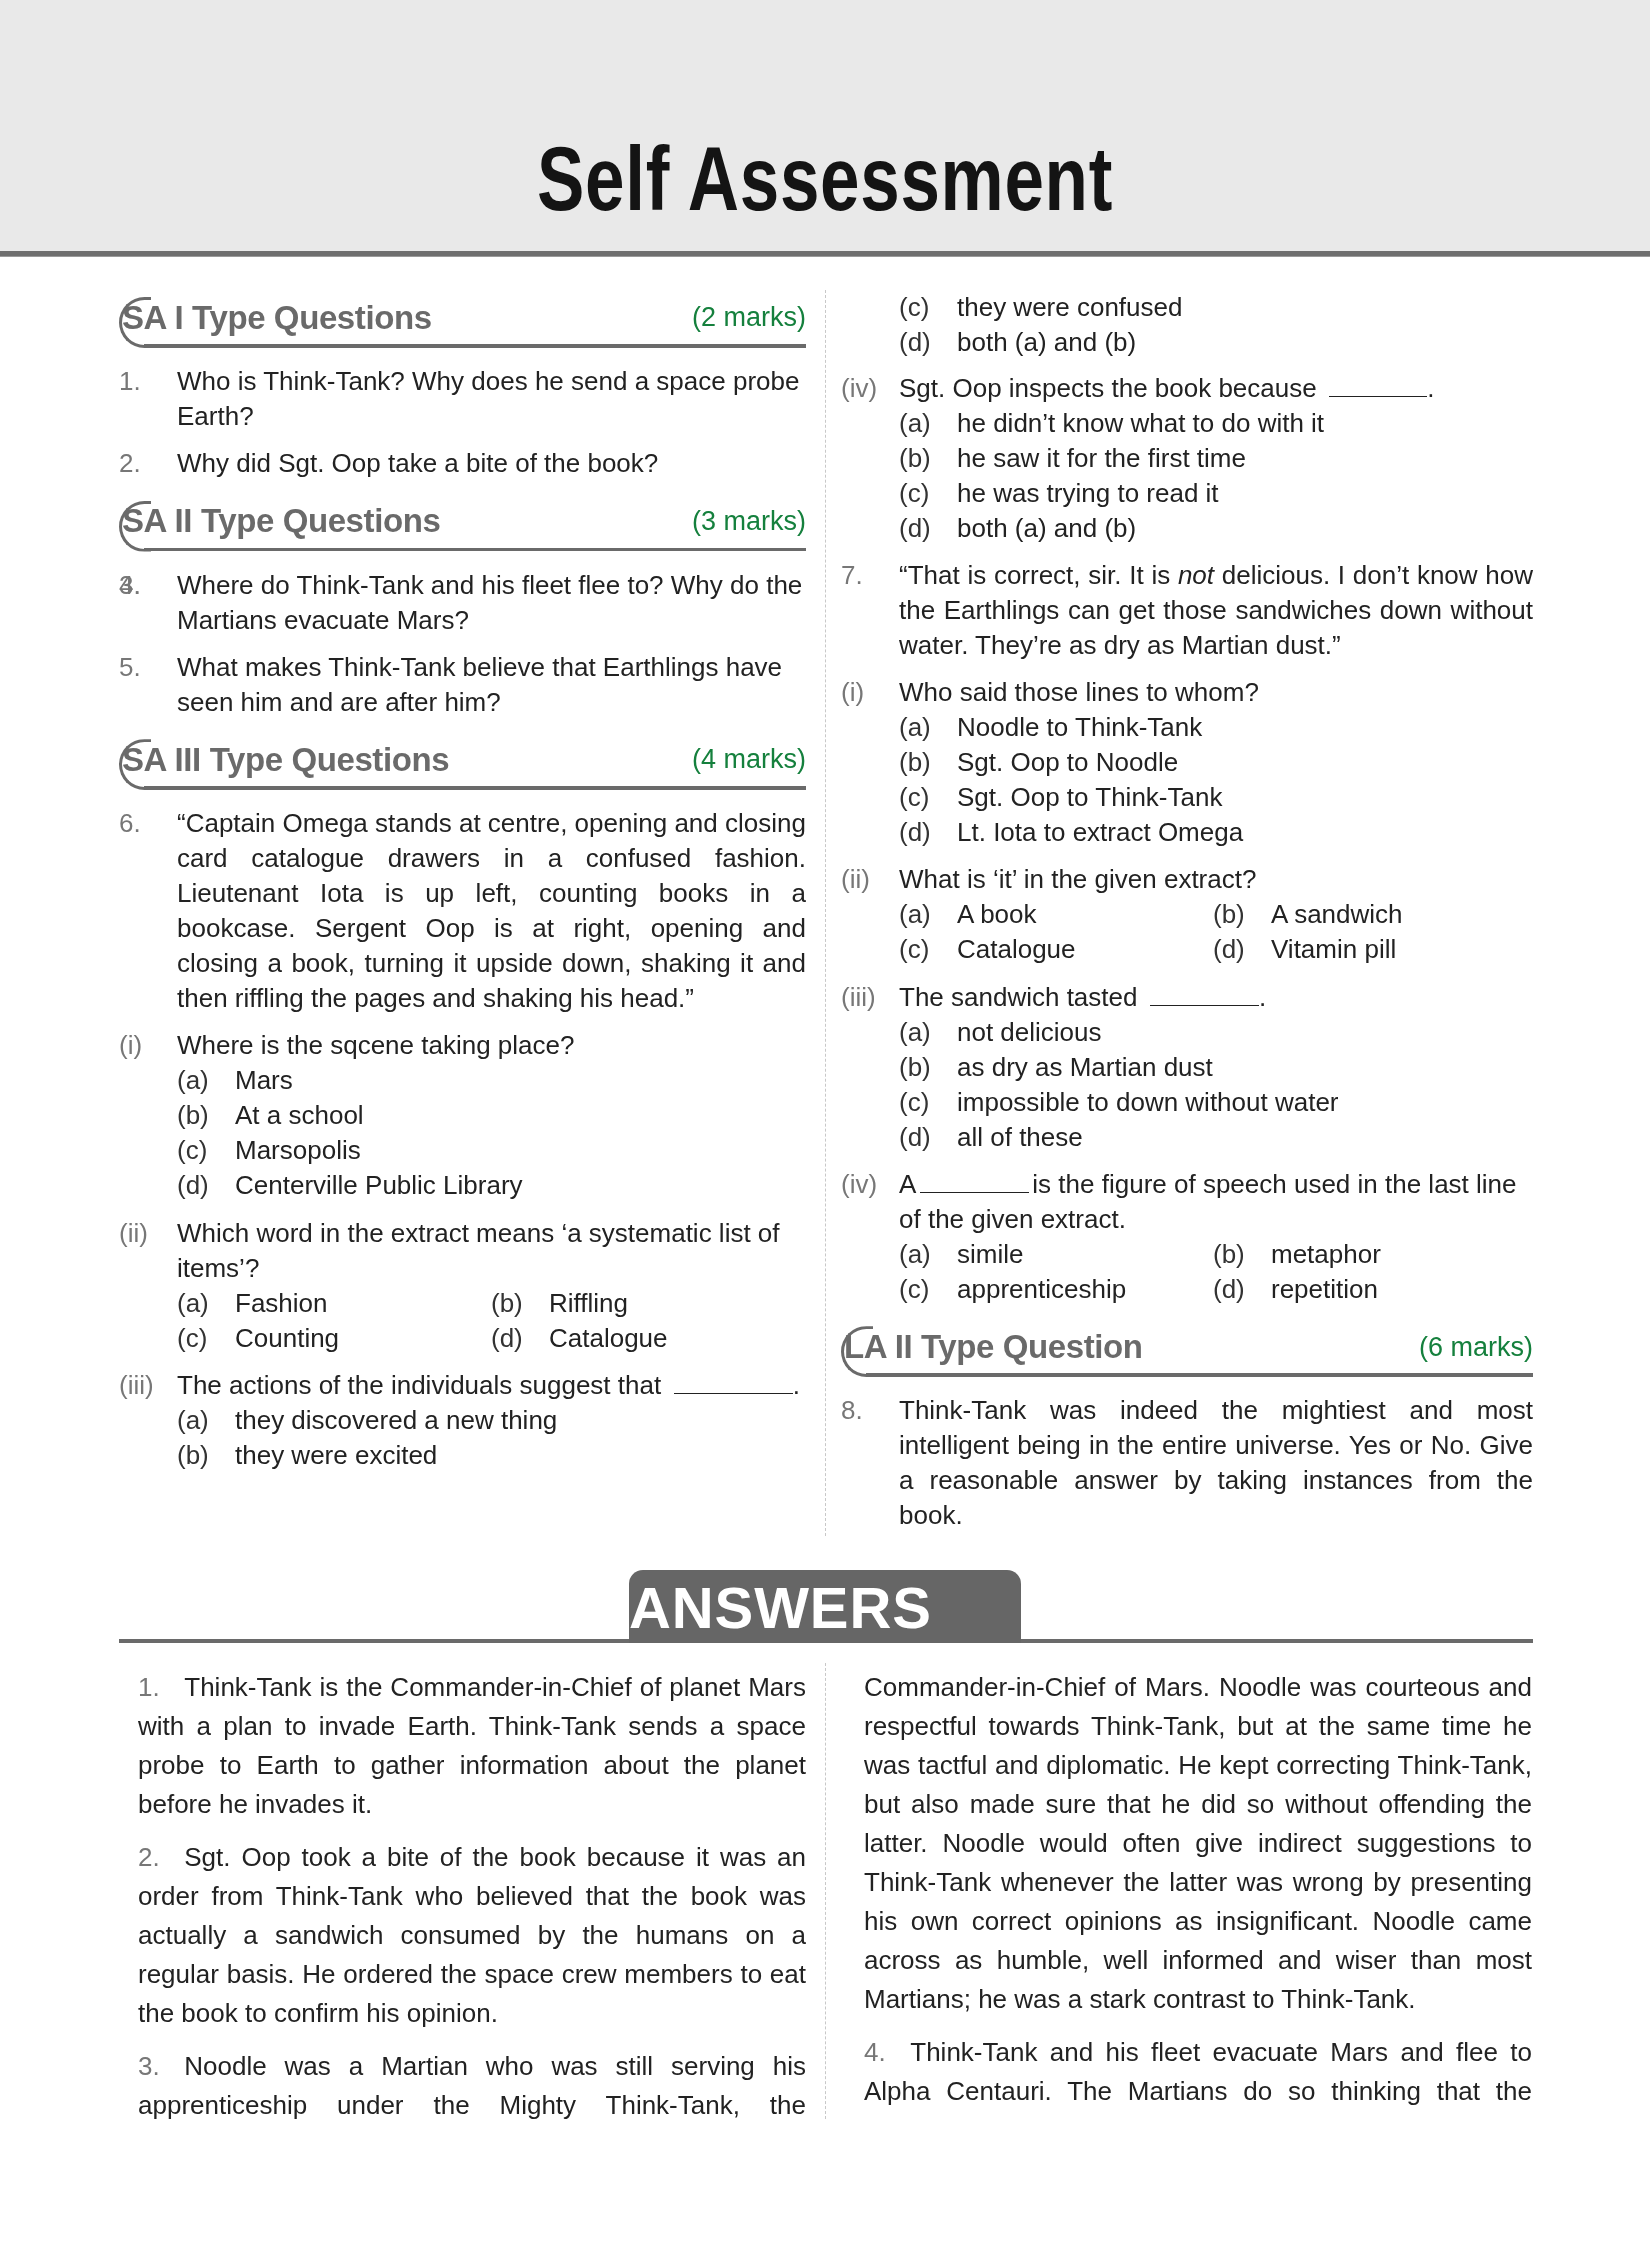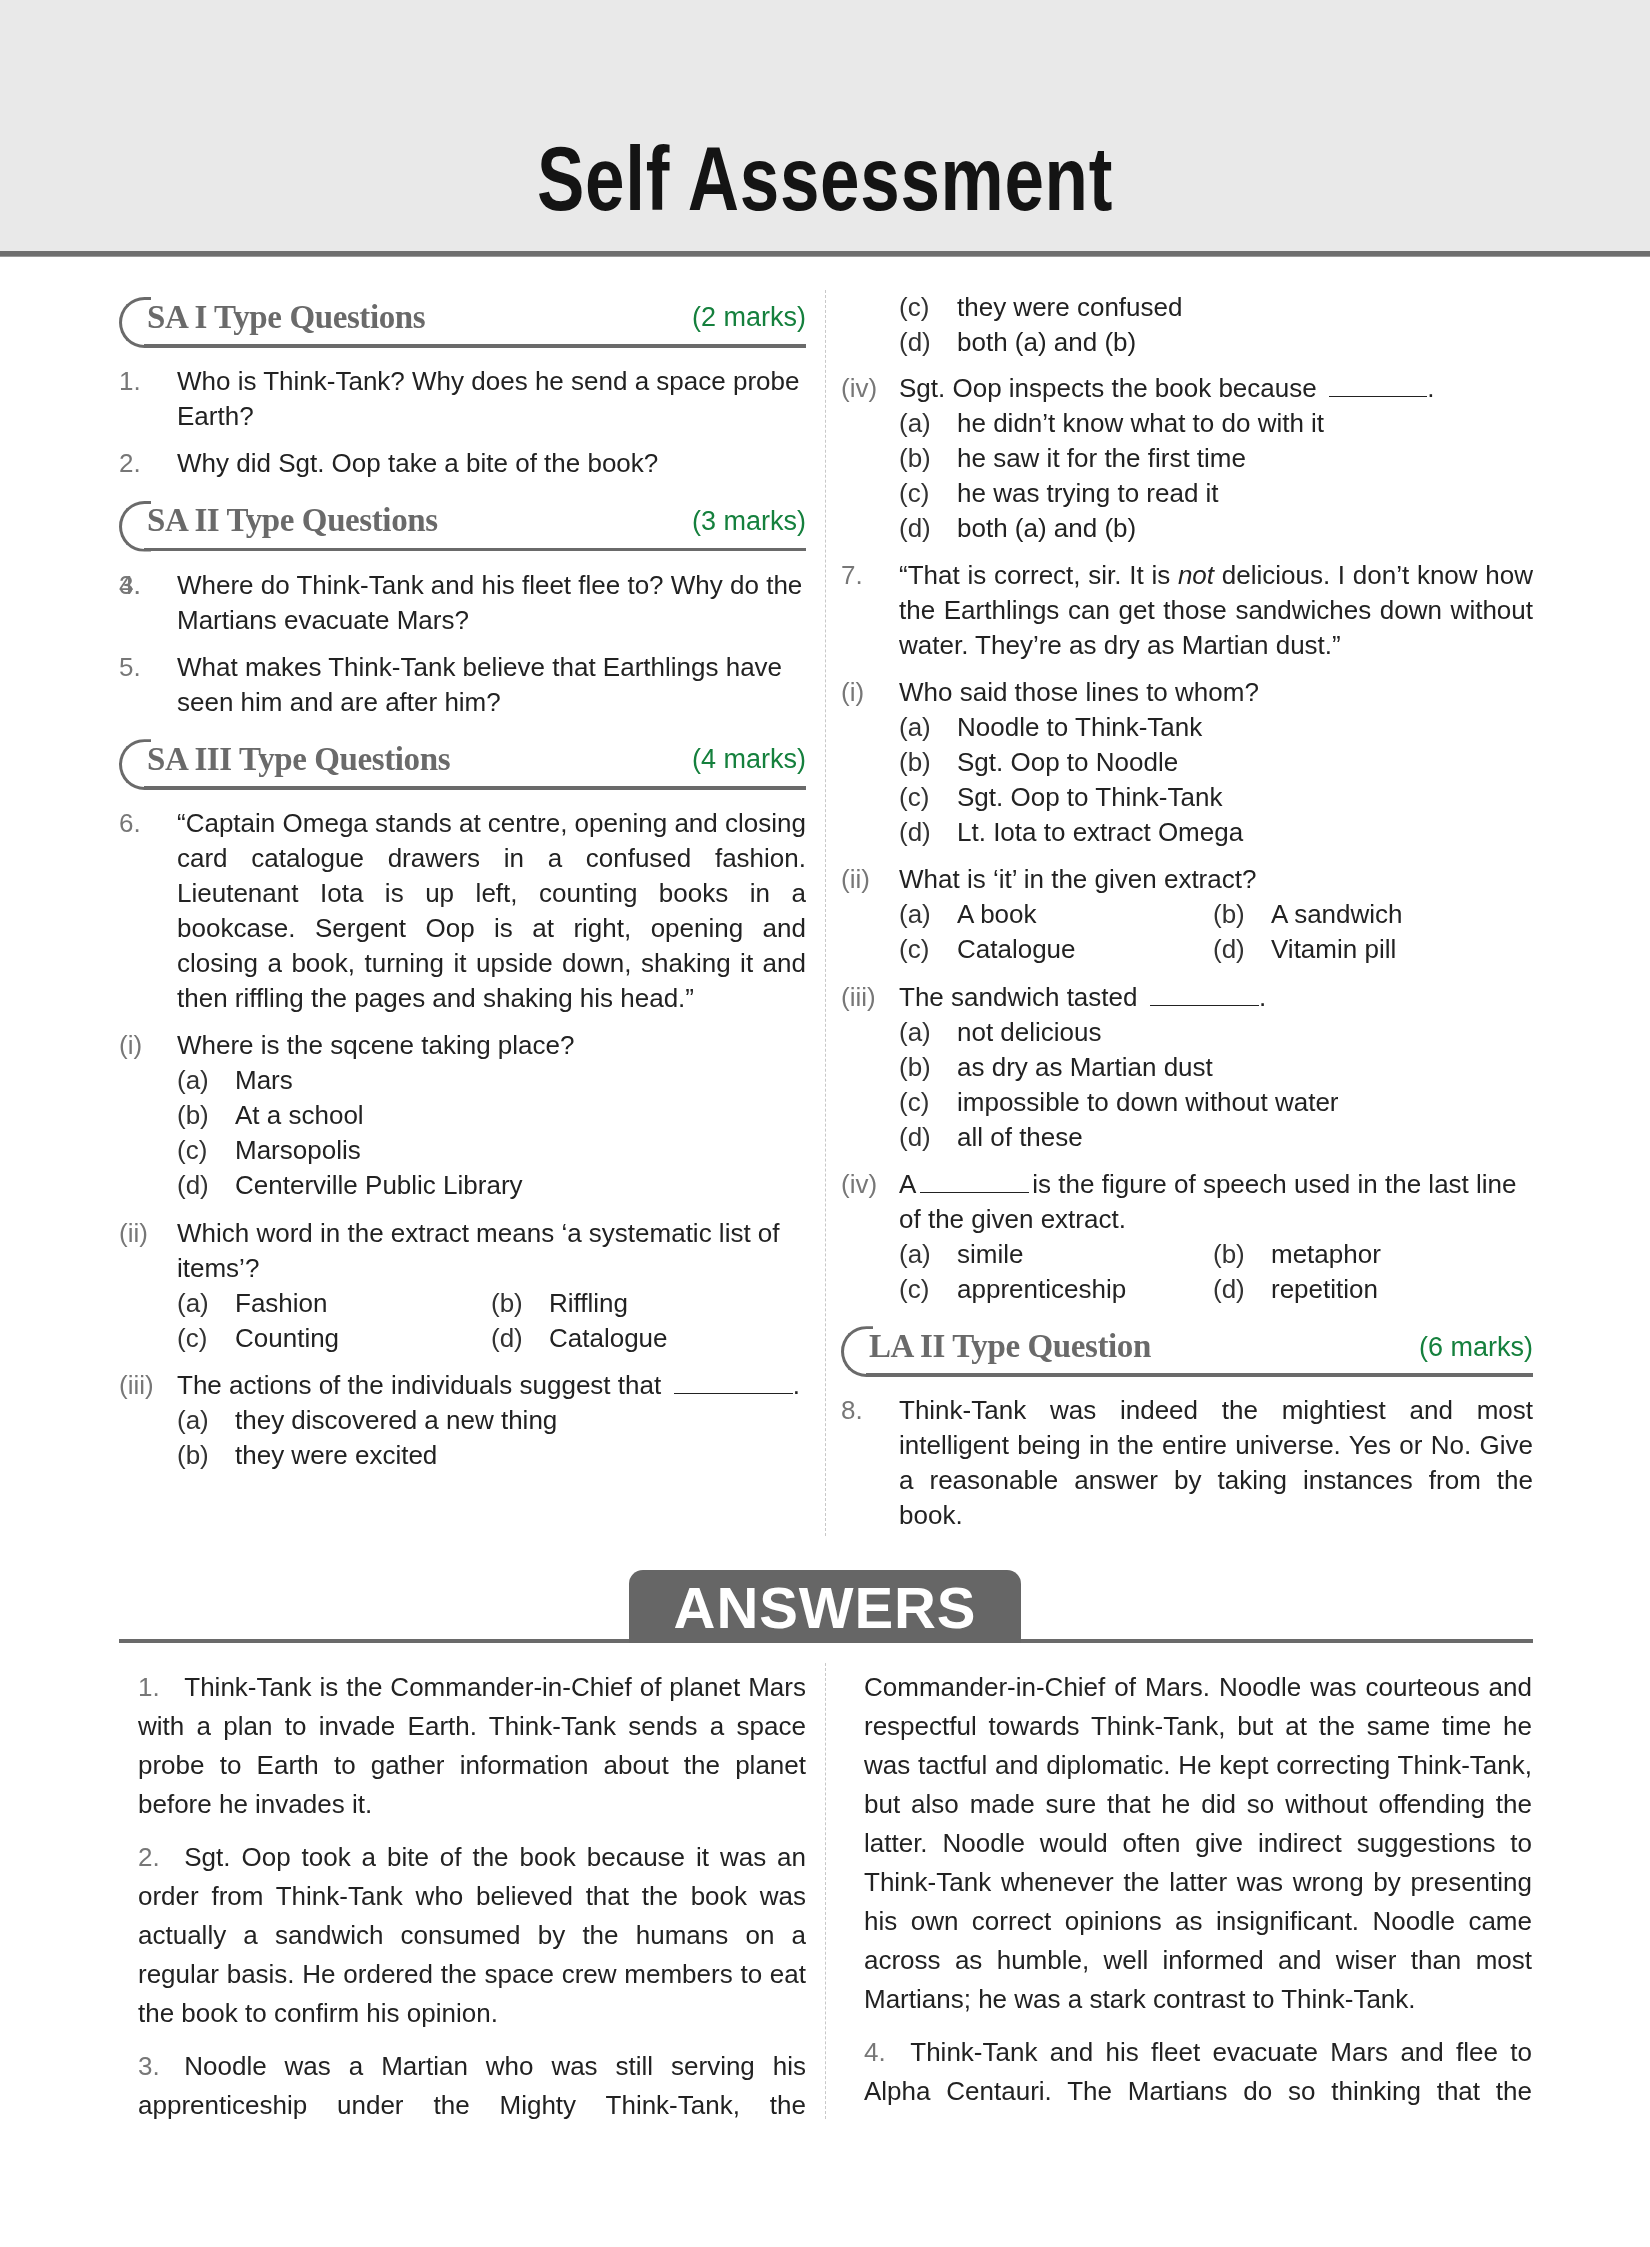--- a/index.html
+++ b/index.html
@@ -15,38 +15,38 @@
   .col { position: absolute; }
   .col-left { left: 119px; width: 687px; top: 290px; }
   .col-right { left: 841px; width: 692px; top: 290px; }
   .col-divider { position: absolute; left: 825px; top: 290px; height: 1246px; border-left: 1.8px dashed #c8c8c8; }
   .ans-divider { position: absolute; left: 825px; top: 1663px; height: 456px; border-left: 1.8px dashed #c8c8c8; }
 
   .sec-head { position: relative; height: 60px; margin-bottom: 14px; }
   .sec-head .bracket { position: absolute; left: 0; top: 7px; width: 32px; height: 51px;
     border: 3.5px solid #6a6a6a; border-right: none; border-radius: 26px 0 0 26px; clip-path: inset(0 0 0 0); }
   .sec-head .underline { position: absolute; left: 24.6px; right: 0; top: 54px; height: 3.5px; background: #6a6a6a; }
-  .sec-head .title { position: absolute; left: 28px; top: 8.8px; font-size: 33px; font-weight: 700; color: #6a6a6a; letter-spacing: -0.4px; font-family: Liberation Serif, serif; }
+  .sec-head .title { position: absolute; left: 3px; top: 8.8px; font-size: 33px; font-weight: 700; color: #6a6a6a; letter-spacing: -0.4px; }
   .sec-head .marks { position: absolute; right: 0; top: 12.3px; font-size: 27px; color: #15803d; }
 
   .q { position: relative; font-size: 26px; line-height: 35px; padding-left: 58px; margin-bottom: 12.3px; color: #222; }
   .q .num { position: absolute; left: 0; top: 0; color: #777; }
   .q.just { text-align: justify; }
   .sub { position: relative; font-size: 26px; line-height: 35px; padding-left: 58px; margin-bottom: 12.3px; color: #222; }
   .sub .num { position: absolute; left: 0; top: 0; color: #777; }
   .opts { margin-top: 0; }
   .opt { position: relative; padding-left: 58px; font-size: 26px; line-height: 35px; color: #222; }
   .opt .lbl { position: absolute; left: 0; top: 0; color: #333; }
   .opts-grid { display: grid; grid-template-columns: 314px 1fr; }
   .blank { display: inline-block; border-bottom: 1.8px solid #222; vertical-align: baseline; height: 0.9px; }
 
   .answers-line { position: absolute; left: 119px; top: 1639px; width: 1414px; height: 3.5px; background: #6a6a6a; }
   .answers-tab { position: absolute; left: 629px; top: 1570px; width: 392px; height: 73px; background: #666666;
     border-radius: 14px 14px 0 0; }
-  .answers-label { position: absolute; left: 629px; top: 1577px; width: 392px; text-align: center; color: #ffffff;
+  .answers-label { position: absolute; left: 629px; top: 1577px; width: 392px; text-align: left; color: #ffffff;
     font-weight: 700; font-size: 58px; line-height: 61px; letter-spacing: 0.9px; }
 
   .ans-col-left { position: absolute; left: 119px; top: 1668px; width: 687px; }
   .ans-col-right { position: absolute; left: 845px; top: 1668px; width: 687px; }
   .ans { font-size: 26px; line-height: 39px; text-align: justify; color: #222; margin-bottom: 14px; margin-left: 19px; }
   .ans .num { color: #777; margin-right: 24.6px; }
   em { font-style: italic; }
 </style>
 </head>
 <body>

